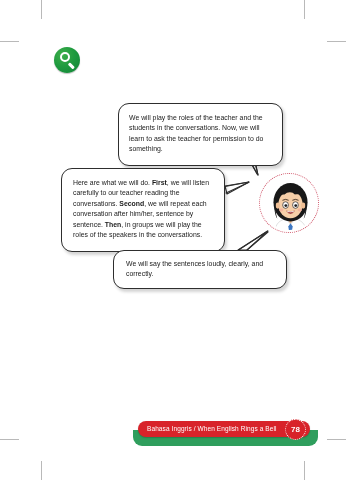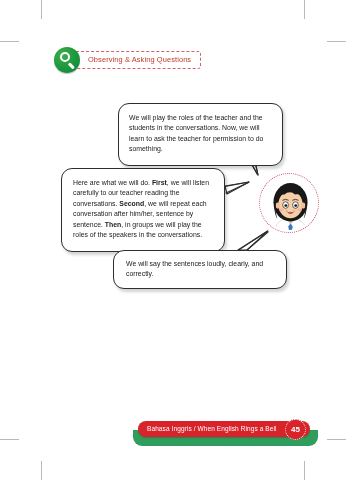--- a/index.html
+++ b/index.html
@@ -218,21 +218,20 @@
   <div class="crop crop-bl-v"></div>
   <div class="crop crop-bl-h"></div>
   <div class="crop crop-br-v"></div>
   <div class="crop crop-br-h"></div>
 
   <div class="section-header">
     <div class="magnifier-icon">
       <div class="lens"></div>
       <div class="handle"></div>
     </div>
-    <div class="section-label">Observing &amp; Asking Questions</div>
   </div>
 
   <svg class="tail-layer" width="346" height="480" viewBox="0 0 346 480">
 
     <path d="M253 151 L258 175 L244 151 Z" fill="#ffffff" stroke="#2e2e2e" stroke-width="1.1" stroke-linejoin="round"></path>
     <line x1="252.5" y1="152" x2="258" y2="175" stroke="#2e2e2e" stroke-width="1.1" stroke-linecap="round"></line>
     <line x1="244.5" y1="151" x2="257" y2="174" stroke="#2e2e2e" stroke-width="1.1" stroke-linecap="round"></line>
 
     <path d="M225 186 L249 182 L227 194 Z" fill="#ffffff" stroke="#2e2e2e" stroke-width="1.1" stroke-linejoin="round"></path>
     <line x1="225" y1="186.5" x2="249" y2="182" stroke="#2e2e2e" stroke-width="1.1" stroke-linecap="round"></line>
@@ -295,16 +294,16 @@
       </svg>
     </div>
   </div>
 
   <div class="footer-band"></div>
   <div class="footer-pill">
     <span class="footer-text">Bahasa Inggris / When English Rings a Bell</span>
   </div>
   <div class="page-number">
     <span class="disc"></span>
-    <span class="num">45</span>
+    <span class="num">78</span>
   </div>
 
 </div>
 
 </body></html>

